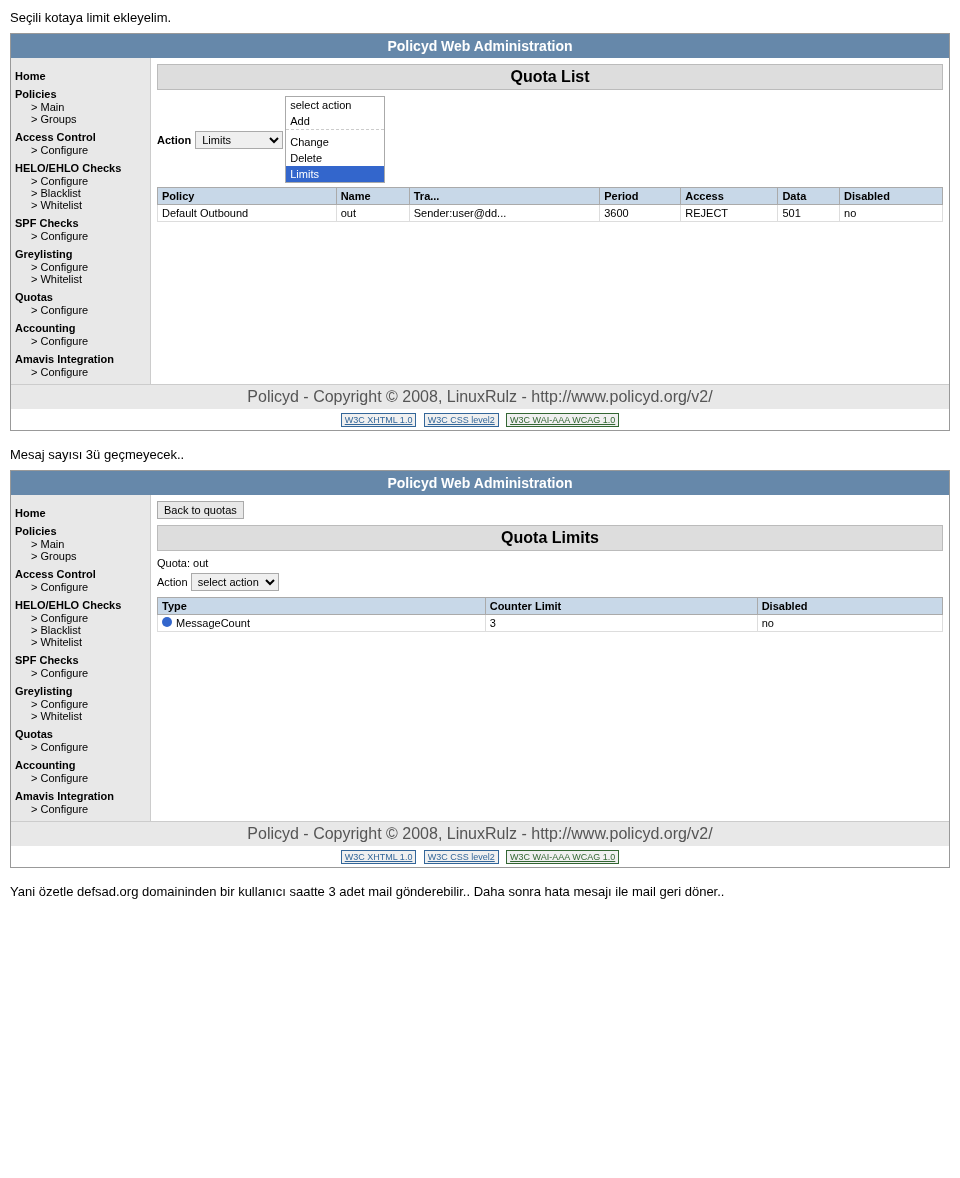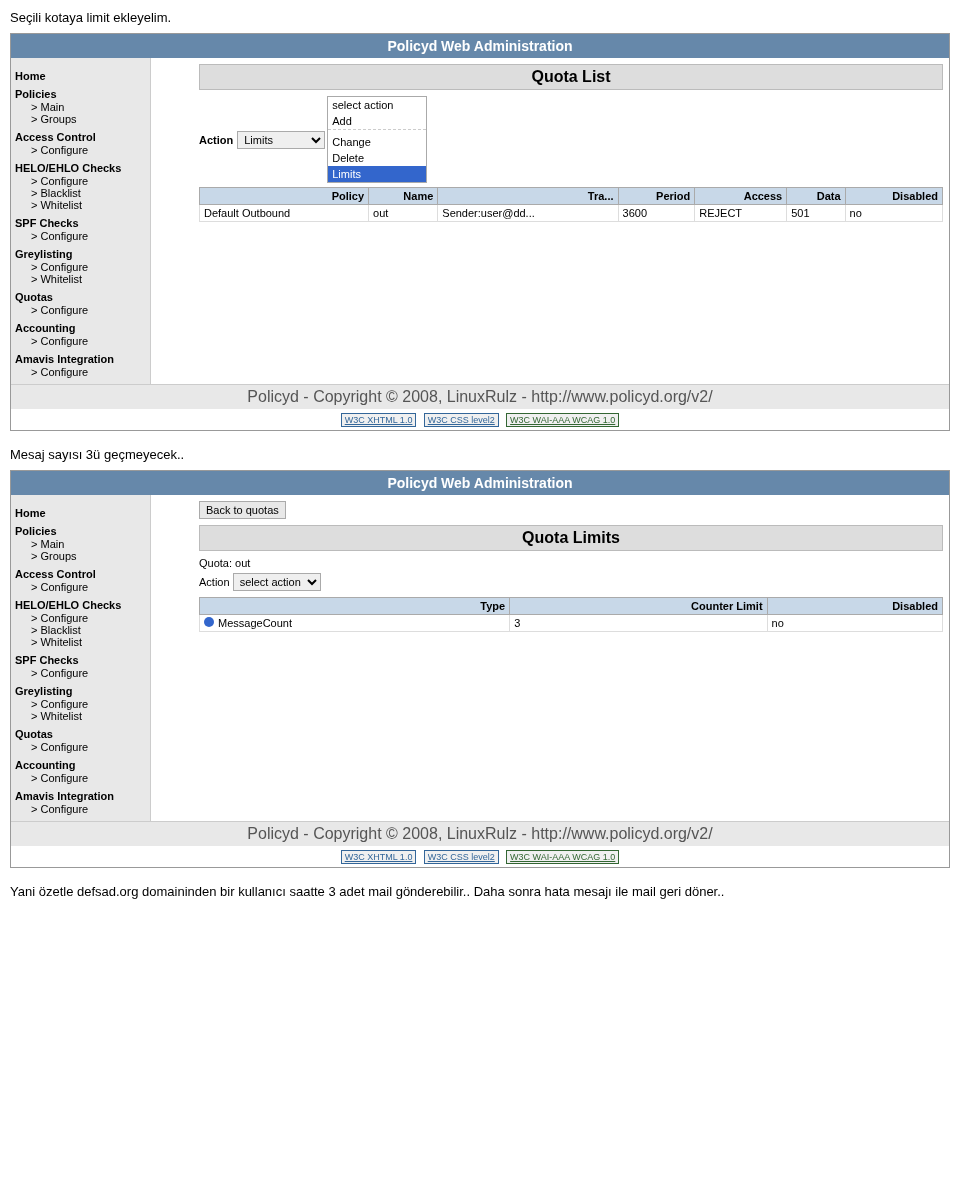--- a/index.html
+++ b/index.html
@@ -3,21 +3,21 @@
   <meta charset="utf-8">
   <style>
     * { margin: 0; padding: 0; box-sizing: border-box; }
     body { font-family: Arial, sans-serif; font-size: 12px; background: #fff; color: #000; padding: 10px; }
 
     .page-text { font-size: 13px; margin-bottom: 8px; }
 
     .admin-panel { border: 1px solid #999; margin-bottom: 16px; background: #fff; }
     .panel-header { background: #6688aa; color: #fff; text-align: center; font-size: 14px; font-weight: bold; padding: 4px; }
 
-    .panel-body { display: flex; gap: 42px; }
+    .panel-body { display: flex; }
 
     .sidebar { width: 140px; min-width: 140px; background: #e8e8e8; border-right: 1px solid #ccc; padding: 6px 4px; font-size: 11px; }
 
     .sidebar .menu-item { font-weight: bold; margin-top: 6px; margin-bottom: 1px; }
     .sidebar .sub-item { margin-left: 16px; }
     .sidebar .sub-item a, .sidebar a { color: #000; text-decoration: none; }
 
     .main-content { flex: 1; padding: 6px; }
 
     .section-title { background: #ddd; border: 1px solid #bbb; text-align: center; font-weight: bold; padding: 3px; margin-bottom: 6px; font-size: 16px; }
@@ -25,21 +25,21 @@
     .action-row { display: flex; align-items: center; margin-bottom: 4px; font-size: 11px; }
     .action-row label { margin-right: 4px; font-weight: bold; }
     .select-action { font-size: 11px; border: 1px solid #aaa; padding: 1px 2px; }
 
     .dropdown-menu { border: 1px solid #aaa; background: #fff; width: 100px; font-size: 11px; margin-left: 4px; }
     .dropdown-menu div { padding: 2px 4px; cursor: pointer; }
     .dropdown-menu .selected { background: #3366cc; color: #fff; }
     .dropdown-menu .separator { border-top: 1px dashed #ccc; }
 
     table.data-table { width: 100%; border-collapse: collapse; font-size: 11px; }
-    table.data-table th { background: #c8d8e8; border: 1px solid #aaa; padding: 2px 4px; text-align: right; }
+    table.data-table th { background: #c8d8e8; border: 1px solid #aaa; padding: 2px 4px; text-align: left; }
     table.data-table td { border: 1px solid #ddd; padding: 2px 4px; }
     table.data-table tr:nth-child(even) td { background: #f5f5f5; }
 
     .panel-footer { background: #e8e8e8; border-top: 1px solid #ccc; text-align: center; padding: 3px; font-size: 16px; color: #555; }
     .footer-badges { text-align: center; padding: 3px; }
     .badge { display: inline-block; border: 1px solid #888; padding: 1px 3px; font-size: 9px; margin: 0 2px; background: #f0f0f0; text-decoration: underline; }
     .badge-blue { border-color: #336699; color: #336699; }
     .badge-green { border-color: #336633; color: #336633; }
 
     .back-btn { font-size: 11px; border: 1px solid #aaa; background: #e8e8e8; padding: 2px 6px; cursor: pointer; margin-bottom: 6px; }

